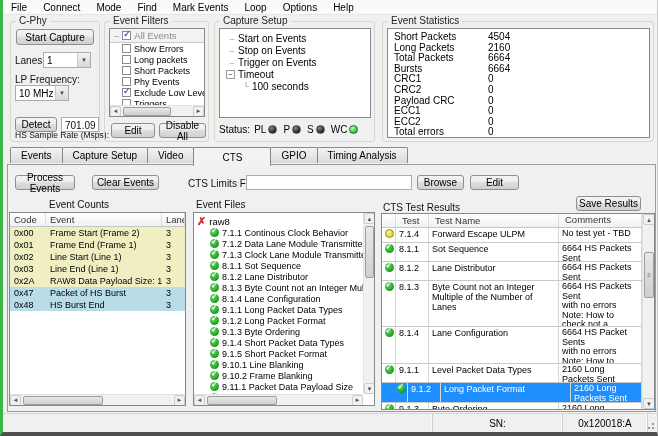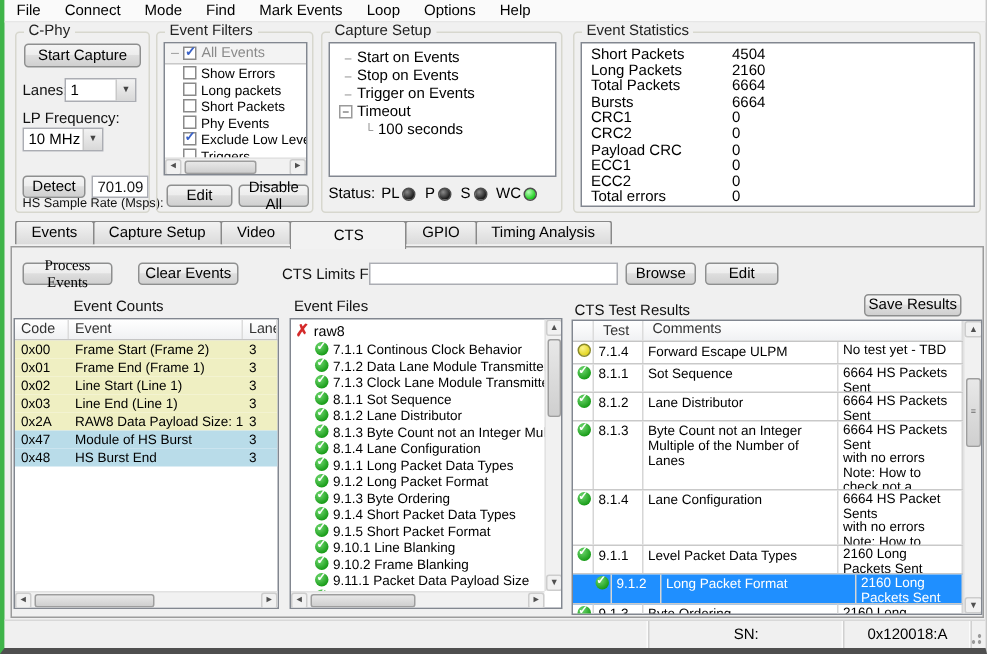--- a/index.html
+++ b/index.html
@@ -348,21 +348,21 @@
         <span>GPIO</span>
       </div>
 
       <div class="tab">
         <span>Timing Analysis</span>
       </div>
     </div>
 
   <div class="content"></div>
 
-  <button class="btn" style="left:12px; top:175px; width:60px; height:15px;font-family:Liberation Serif, serif;">Process Events</button>
+  <button class="btn" style="left:12px; top:175px; width:60px; height:15px;">Process Events</button>
   <button class="btn" style="left:89px; top:175px; width:67px; height:15px;">Clear Events</button>
   <span class="lbl" style="left:185px; top:178px;">CTS Limits File:</span>
   <input class="sunken" style="position: absolute; left: 243px; top: 175px; width: 166px; height: 15px; font-size: 9px;" value="">
   <button class="btn" style="left:414px; top:175px; width:47px; height:15px;">Browse</button>
   <button class="btn" style="left:467px; top:175px; width:49px; height:15px;">Edit</button>
   <button class="btn" style="left:573px; top:196px; width:65px; height:15px;">Save Results</button>
 
   <span class="section-title" style="left:46px; top:199px;">Event Counts</span>
   <span class="section-title" style="left:193px; top:199px;">Event Files</span>
   <span class="section-title" style="left:380px; top:202px;">CTS Test Results</span>
@@ -400,21 +400,21 @@
         </div>
 
         <div class="ec-row yellow">
           <span class="c-code">0x2A</span>
           <span class="c-event">RAW8 Data Payload Size: 19...</span>
           <span class="c-lanes">3</span>
         </div>
 
         <div class="ec-row blue">
           <span class="c-code">0x47</span>
-          <span class="c-event">Module of HS Burst</span>
+          <span class="c-event">Packet of HS Burst</span>
           <span class="c-lanes">3</span>
         </div>
 
         <div class="ec-row blue">
           <span class="c-code">0x48</span>
           <span class="c-event">HS Burst End</span>
           <span class="c-lanes">3</span>
         </div>
       </div>
     <div class="hscroll" style="left:0; right:0; bottom:0;">
@@ -523,20 +523,21 @@
       <span class="sb-thumb h-thumb" style="width:70px; margin-left:2px;"></span>
       <span class="sb-arrow" style="margin-left:auto;">►</span>
     </div>
   </div>
 
   <div class="cts-box">
     <div class="cts-inner">
       <div class="cts-head">
         <span class="col-ic"></span>
         <span class="col-test">Test</span>
+        <span class="col-name">Test Name</span>
         <span class="col-comm">Comments</span>
       </div>
       <div>
 
           <div class="cts-row" style="height: 15px;">
             <span class="col-ic">
               <span class="pend-icon"></span>
             </span>
             <span class="col-test">7.1.4</span>
             <span class="col-name">Forward Escape ULPM</span>

